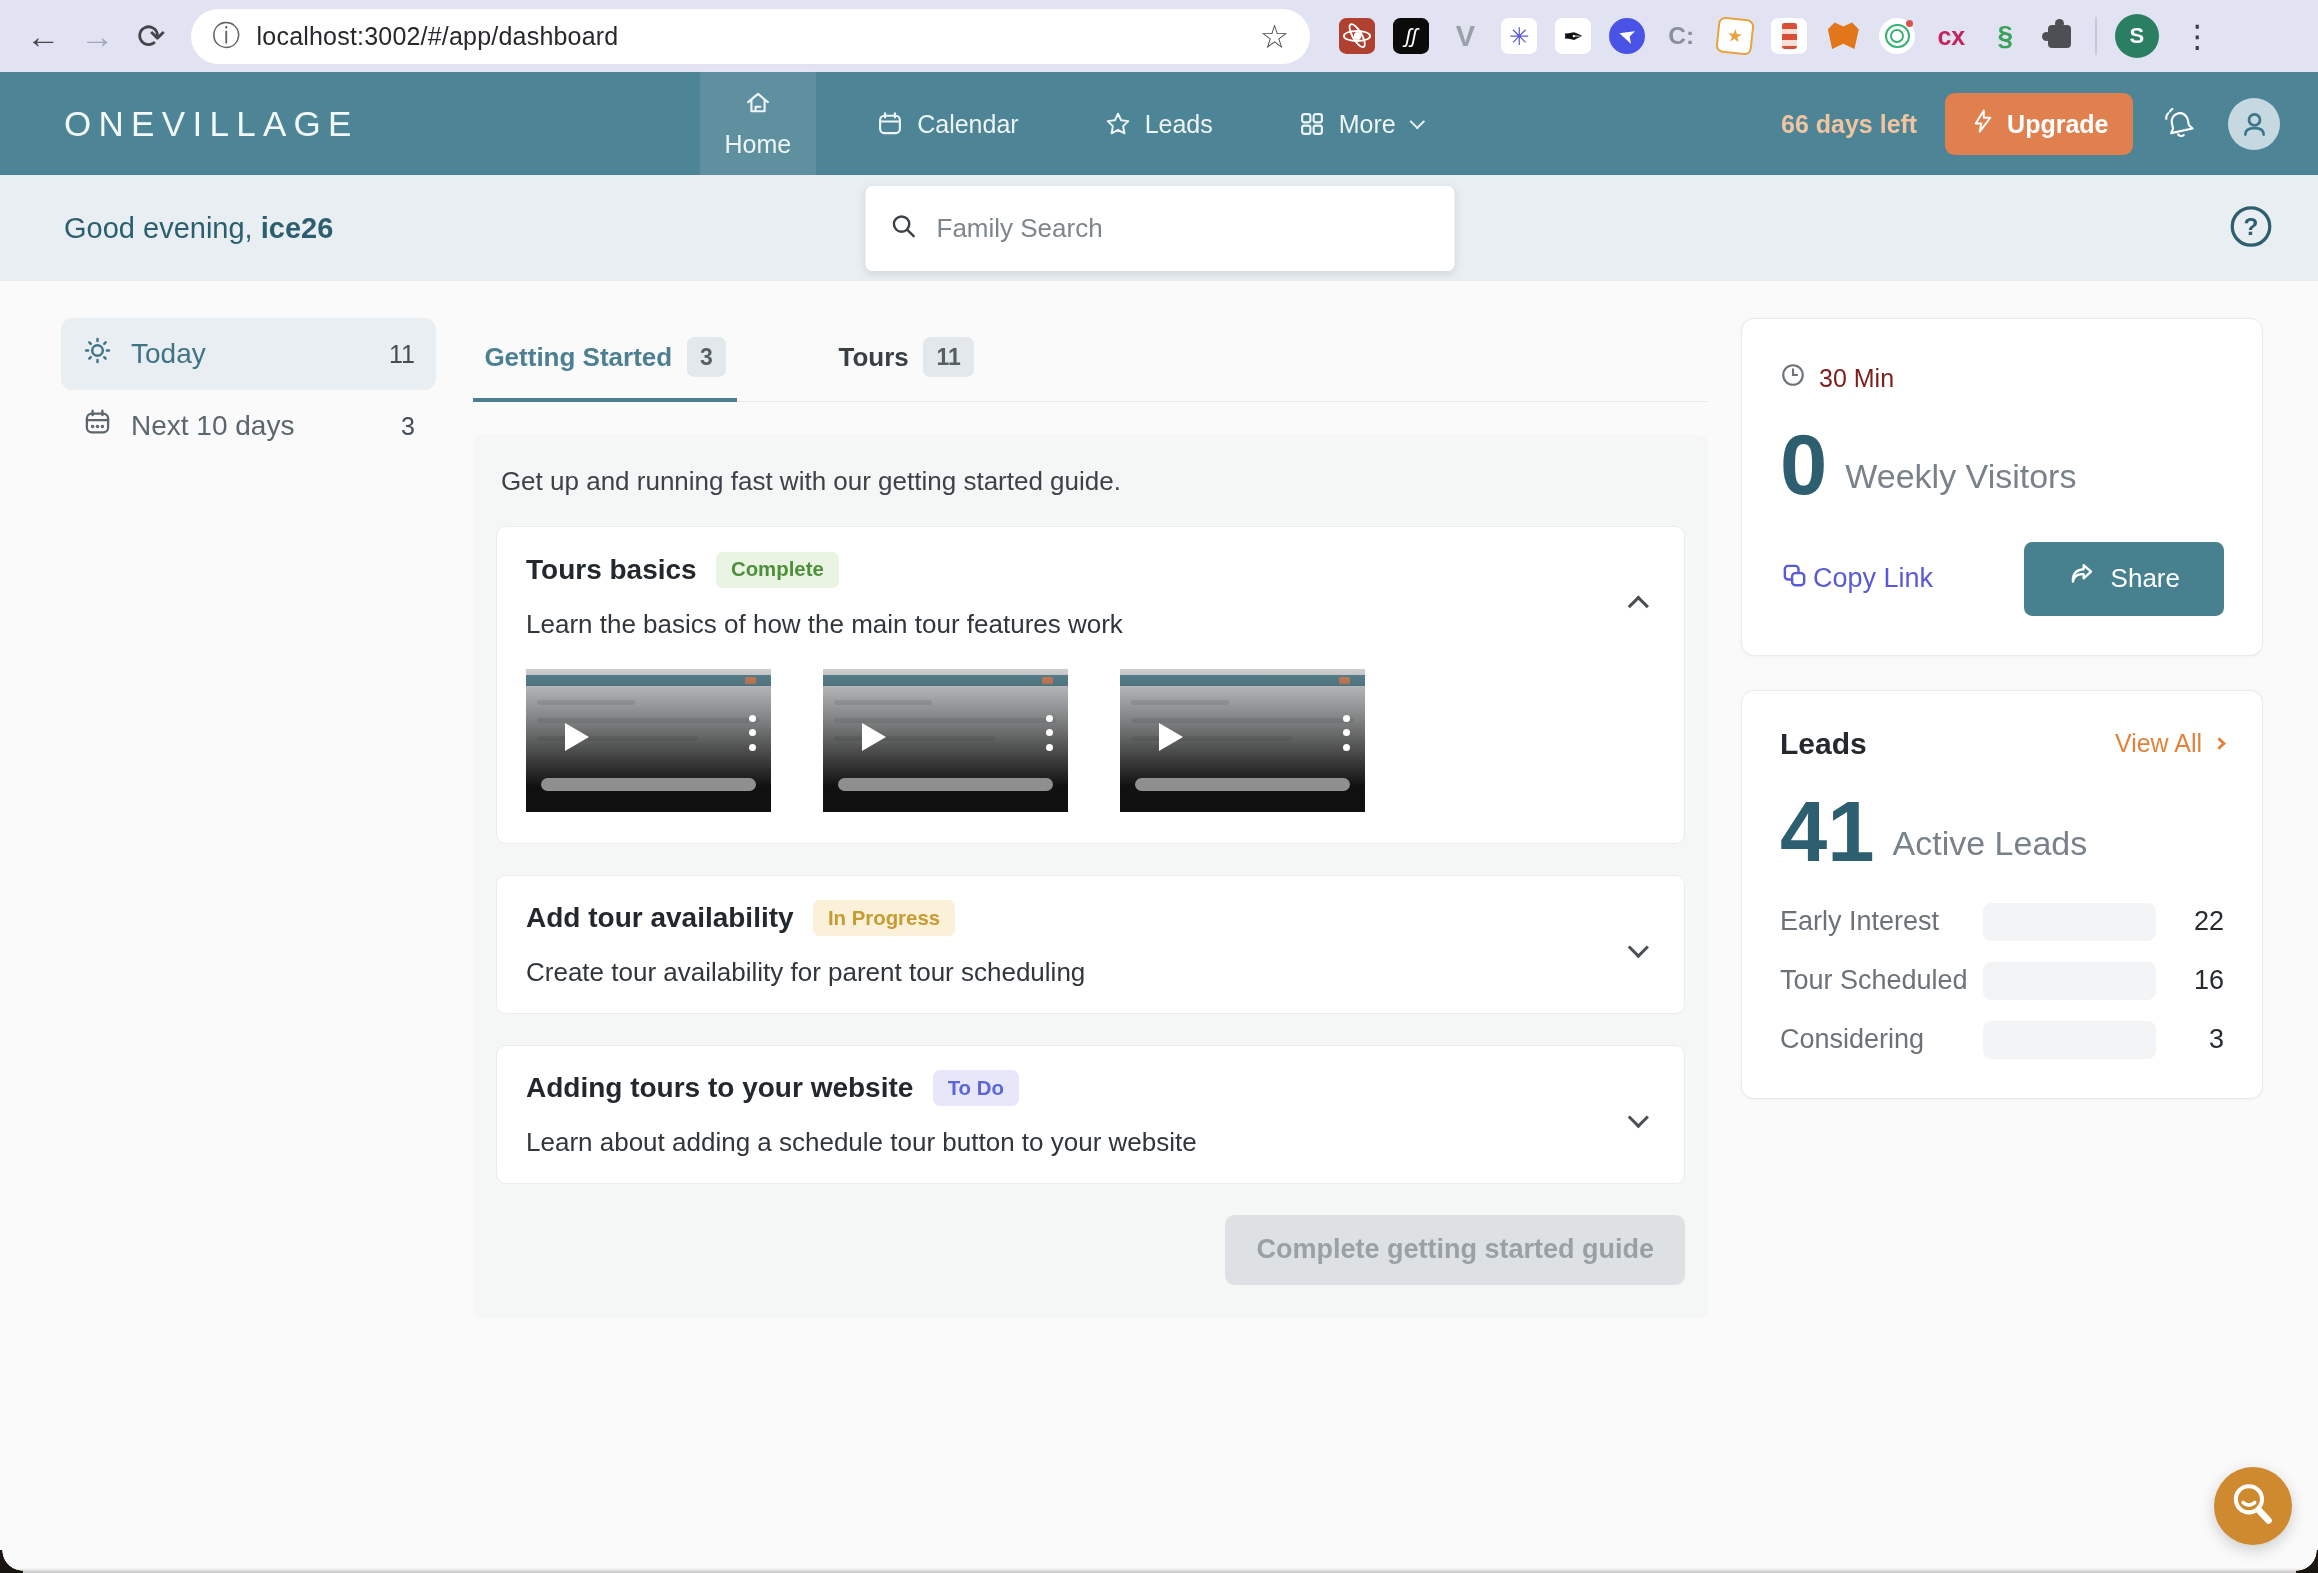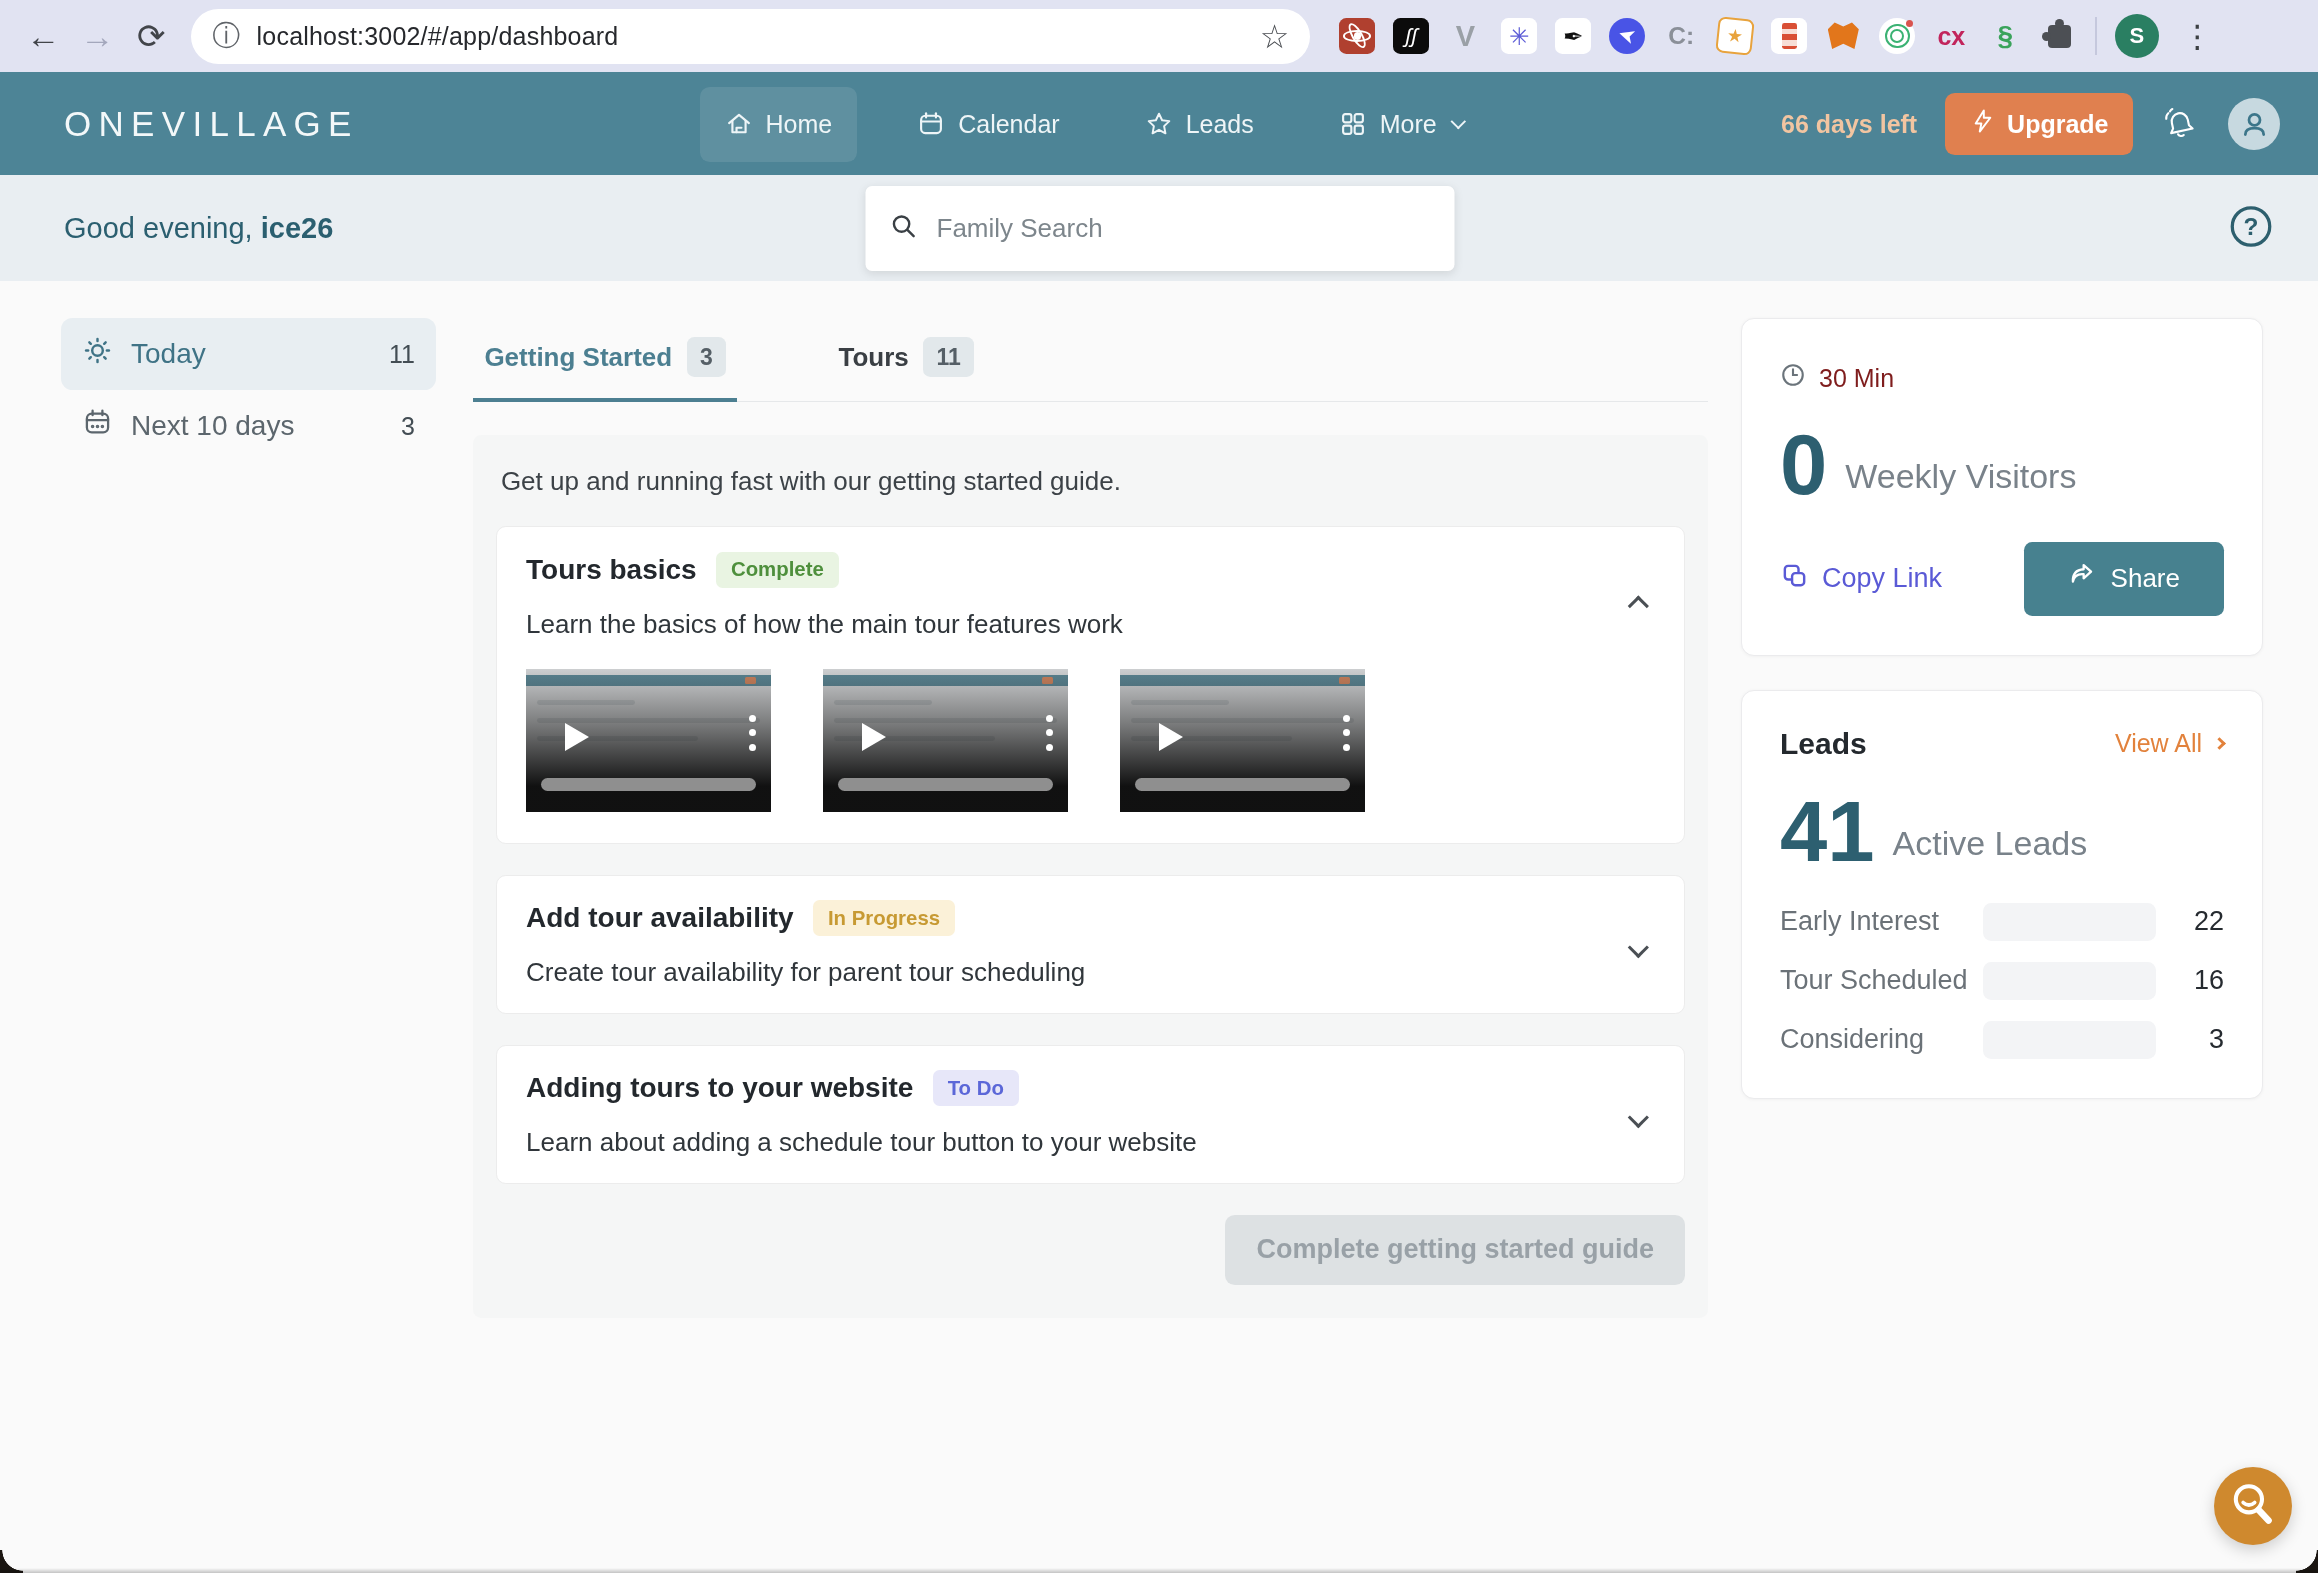--- a/index.html
+++ b/index.html
@@ -52,21 +52,21 @@
                   align-items:center;justify-content:center;font-size:22px;font-weight:bold; cursor:pointer; }
   .kebab { font-size:31px; color:#3c4043; margin-left:4.9px; cursor:pointer; }
 
   
   .appbar { position:absolute; top:72px; left:0; width:100%; height:104px; background:#4d8496;
             display:flex; align-items:center;padding-left:23px; }
   .logo { position:absolute; left:64px; color:#f3f8f9; font-size:35px; letter-spacing:7.3px; font-weight:400; }
   .mainnav { position:absolute; left:700px; display:flex; align-items:center; gap:36px; }
   .nav-item { display:flex; align-items:center; gap:13px; color:#eef5f7; font-size:25px; padding:23px 24.5px;
               border-radius:9.8px; cursor:pointer; white-space:nowrap; }
-  .nav-item.active { background:rgba(255,255,255,0.10); }
+  .nav-item.active { background:rgba(255,255,255,0.10);flex-direction:column; }
   .nav-item svg { display:block; }
   .chev-white { width:10.6px;height:10.6px;border-right:2.4px solid #eef5f7;border-bottom:2.4px solid #eef5f7;
                 transform:rotate(45deg); margin-left:3.3px; margin-top:-4.9px; }
   .appbar-right { position:absolute; right:39px; display:flex; align-items:center; gap:28px; }
   .trial { color:#f2c5a1; font-size:25px; font-weight:bold; }
   .upgrade { display:flex; align-items:center; gap:11.4px; background:#e0804f; color:#fff; border:none;
              font-size:25px; font-weight:bold; padding:14.7px 24.5px; border-radius:9.8px; cursor:pointer;
              font-family:inherit; }
   .bell-btn, .avatar-btn { cursor:pointer; display:flex; align-items:center; }
   .avatar-circle { width:52px;height:52px;border-radius:50%;background:#c7d9e0;display:flex;align-items:center;justify-content:center; }
@@ -144,21 +144,21 @@
   .rhead { display:flex; align-items:center; justify-content:space-between; }
   .rhead h2 { font-size:30px; color:#24292e; }
   .rlink { display:flex; align-items:center; gap:13px; color:#e2823c; font-size:25px; font-weight:500; cursor:pointer; }
   .chev-orange { width:9px; height:9px; border-right:3.3px solid #e2823c; border-bottom:3.3px solid #e2823c;
                  transform:rotate(-45deg); }
   .duration { display:flex; align-items:center; gap:13px; margin-top:7px; color:#7f1d1d; font-size:25px; font-weight:500; }
   .bignum-row { display:flex; align-items:flex-end; gap:18px; margin-top:36px; }
   .bignum { font-size:85px; font-weight:bold; color:#2d5f70; line-height:0.82; }
   .bignum-label { font-size:34px; color:#79828a; padding-bottom:3.3px; }
   .sched-actions { display:flex; align-items:center; justify-content:space-between; margin-top:42px; }
-  .copylink { display:flex; align-items:center; gap:13px; color:#5a5ad6; font-size:27px; font-weight:500; cursor:pointer; }
+  .copylink { display:flex; align-items:center; gap:4px; color:#5a5ad6; font-size:27px; font-weight:500; cursor:pointer; }
   .share-btn { display:flex; align-items:center; gap:14.7px; background:#47818f; color:#fff; border:none;
                font-family:inherit; font-size:26px; font-weight:500; border-radius:8.2px; padding:19.6px 44px; cursor:pointer; }
 
   .lead-rows { margin-top:36px; display:flex; flex-direction:column; gap:21px; }
   .lead-row { display:flex; align-items:center; }
   .lead-label { flex:1; font-size:27px; color:#6b7278; }
   .lead-track { width:173px; height:38px; background:#f3f4f6; border-radius:8.2px; overflow:hidden; }
   .lead-fill { height:100%; border-radius:8.2px; }
   .lead-fill.c0 { background:#6150cb; }
   .lead-fill.c1 { background:#2d69f0; }

